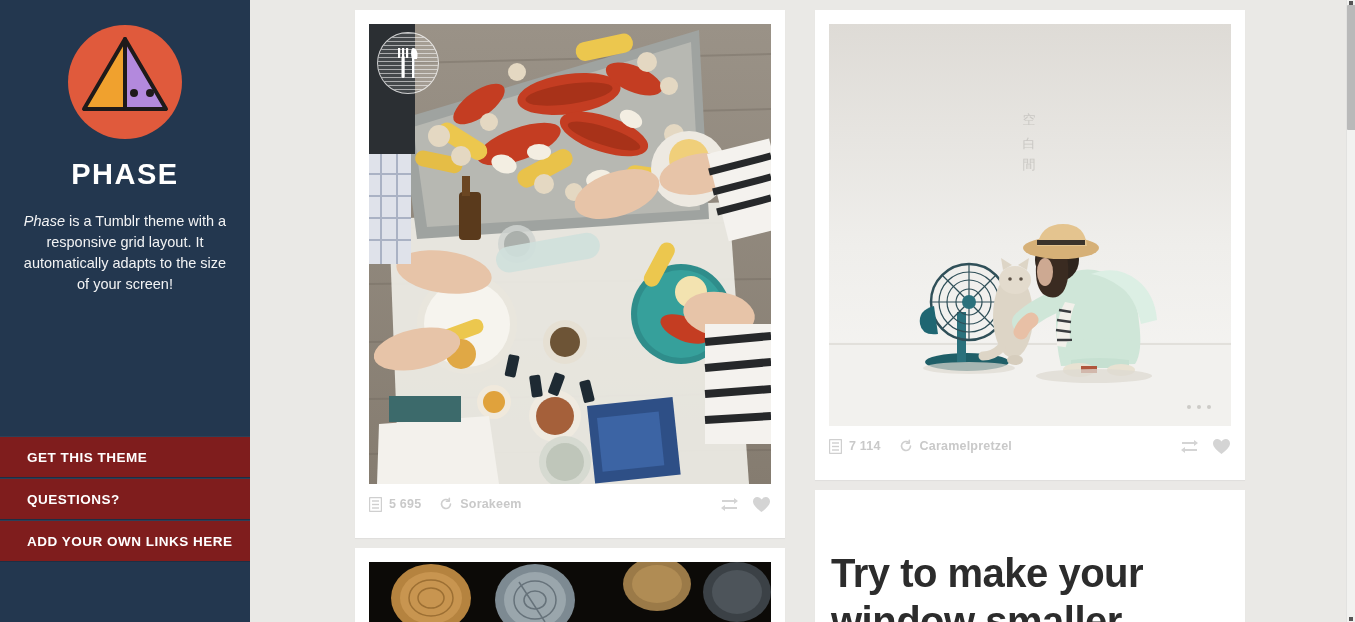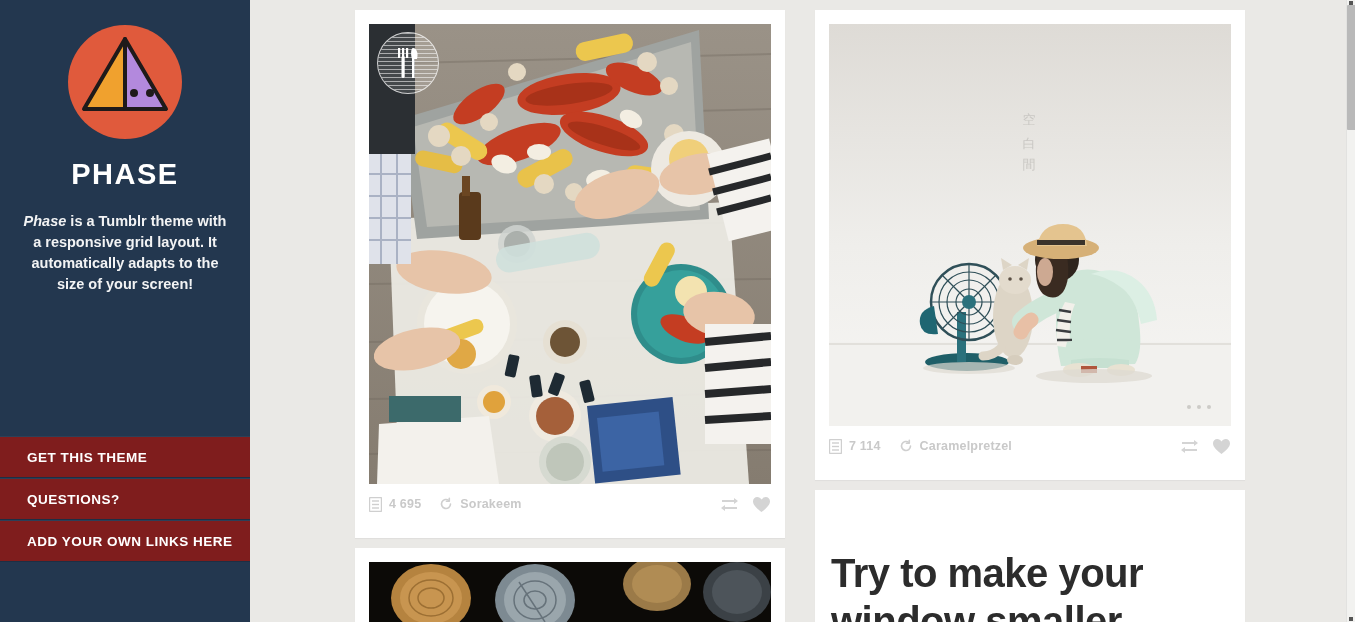--- a/index.html
+++ b/index.html
@@ -54,21 +54,21 @@
     letter-spacing: 1.5px;
     font-family: "Liberation Sans", sans-serif;
   }
 
   .site-desc {
     margin: 20px 22px 0;
     text-align: center;
     color: #f2f3f4;
     font-size: 14.5px;
     line-height: 21px;
-    font-weight: bold;
+    font-weight: normal;
   }
   .site-desc .em { font-style: italic; }
 
   .nav {
     position: absolute;
     left: 0;
     top: 436px;
     width: 250px;
   }
   .nav-item {
@@ -414,21 +414,21 @@
               <span class="icon">
                 <svg width="13" height="15" viewBox="0 0 13 15">
                   <rect x="0.5" y="0.5" width="12" height="14" rx="1" fill="none" stroke="#cfcfcf" stroke-width="1.4"></rect>
                   <g stroke="#cfcfcf" stroke-width="1.4">
                     <line x1="3" y1="4" x2="10" y2="4"></line>
                     <line x1="3" y1="7.5" x2="10" y2="7.5"></line>
                     <line x1="3" y1="11" x2="10" y2="11"></line>
                   </g>
                 </svg>
               </span>
-              <span class="meta-label">4 695</span>
+              <span class="meta-label">5 695</span>
             </span>
             <span class="meta-source">
               <span class="icon">
                 <svg width="14" height="14" viewBox="0 0 14 14">
                   <path d="M11.5 7a4.5 4.5 0 1 1-1.6-3.45" fill="none" stroke="#cfcfcf" stroke-width="1.6" stroke-linecap="round"></path>
                   <path d="M10.3 1.2 L10.3 4.2 L7.4 4.2" fill="none" stroke="#cfcfcf" stroke-width="1.6" stroke-linecap="round" stroke-linejoin="round"></path>
                 </svg>
               </span>
               <span class="meta-label">Sorakeem</span>
             </span>

